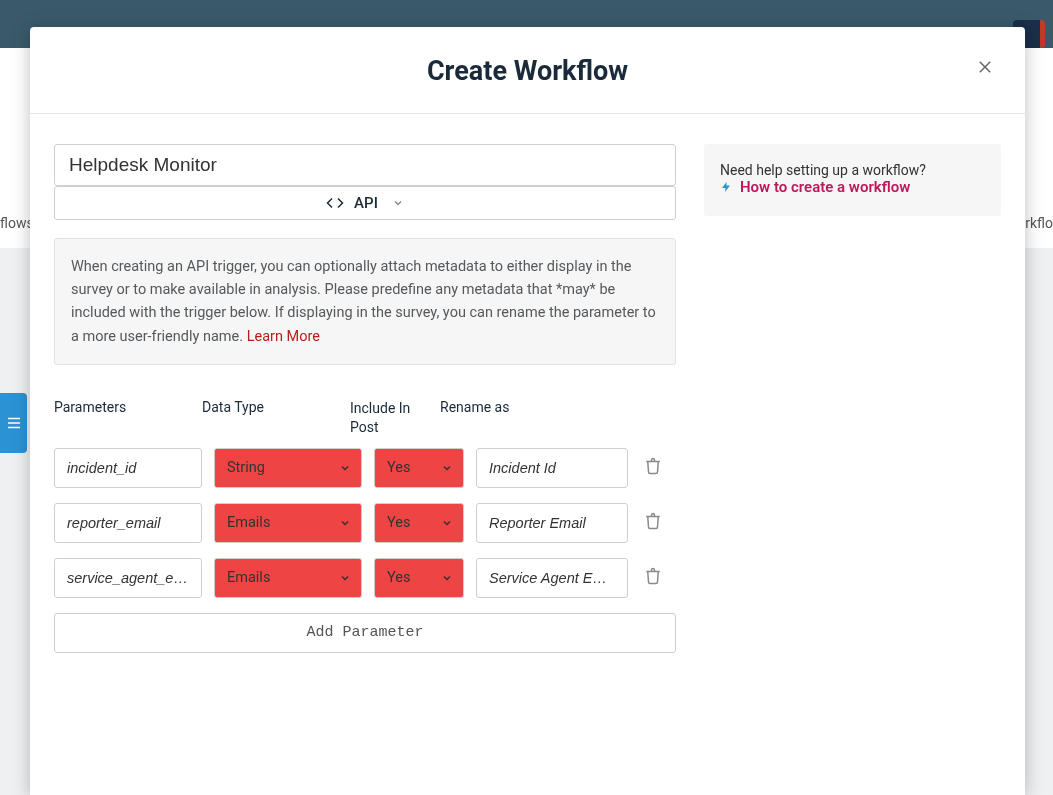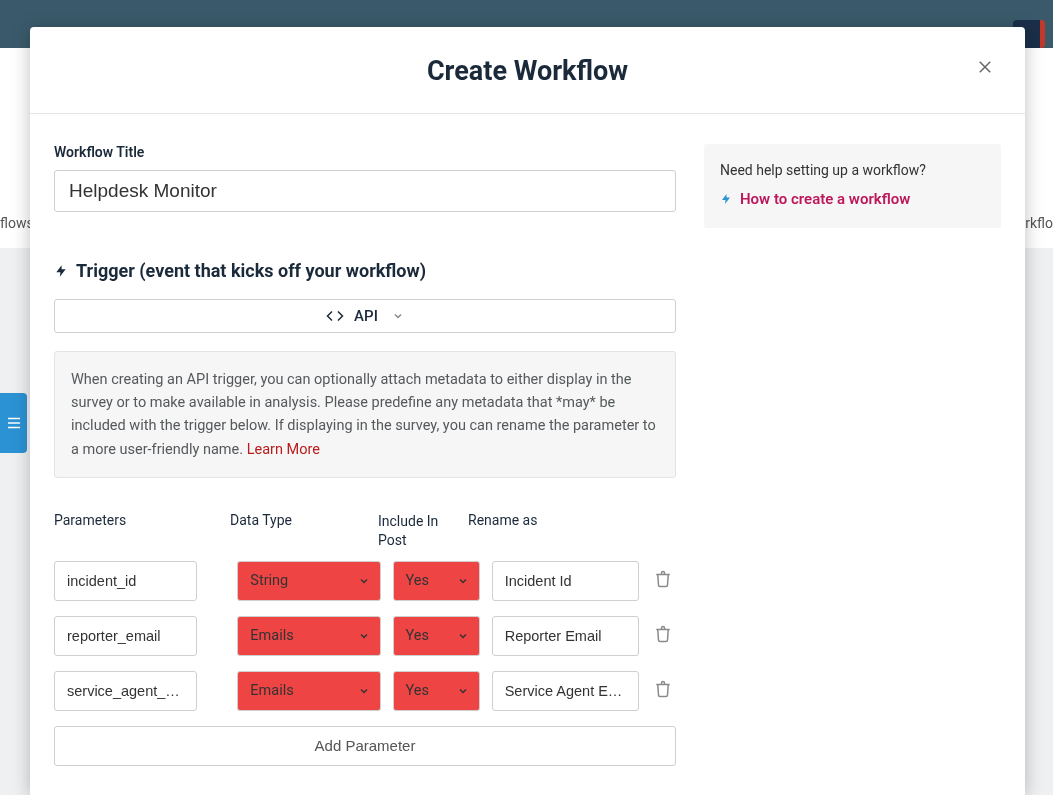--- a/index.html
+++ b/index.html
@@ -161,21 +161,21 @@
   .info-box a { color: #b91c1c; text-decoration: none; cursor:pointer; }
 
   .help-panel {
     background: #f6f6f6;
     border-radius: 3px;
     padding: 18px 16px 20px;
   }
   .help-panel .q {
     font-size: 14px;
     color: #333;
-    margin-bottom: 12px;
+    margin-bottom: 0;
   }
   .help-link {
     display: flex;
     align-items: center;
     gap: 8px;
     color: #be185d;
     font-size: 15px;
     font-weight: 600;
     cursor: pointer;
   }
@@ -185,40 +185,41 @@
   }
   .params-header {
     display: flex;
     font-size: 14px;
     font-weight: 400;
     color: #1b2a3a;
     margin-bottom: 10px;
     align-items: flex-start;
   }
   .col-param { width: 148px; }
-  .col-type  { width: 148px; margin-left: 28px; }
+  .col-type  { width: 148px; }
   .col-inc   { width:  90px; }
   .col-rename{ width: 152px; }
   .col-actions { width: 26px; }
 
   .param-row {
     display: flex;
     gap: 12px;
     margin-bottom: 15px;
     align-items: center;
   }
   .param-row input[type="text"] {
     height: 40px;
     border: 1px solid #cfcfcf;
     border-radius: 3px;
     padding: 0 12px;
     font-size: 14.5px;
     color: #333;
     width: 100%;
     text-overflow: ellipsis;
+    font-style: italic;
   }
   .select-like {
     height: 40px;
     border: 1px solid #cfcfcf;
     border-radius: 3px;
     padding: 0 10px 0 12px;
     font-size: 14.5px;
     color: #333;
     width: 100%;
     display: flex;
@@ -236,20 +237,21 @@
 
   .add-param-btn {
     width: 100%;
     height: 40px;
     border: 1px solid #cfcfcf;
     border-radius: 3px;
     background: #fff;
     font-size: 15px;
     color: #555;
     cursor: pointer;
+    font-family: Liberation Mono, monospace;
   }
 
   .hdr-two-line { line-height:1.4; }
 </style>
 </head>
 <body>
 
 <div class="bg-gray-below"></div>
 <div class="bg-white"></div>
 <div class="bg-strip"></div>
@@ -271,29 +273,22 @@
       <svg viewBox="0 0 24 24" fill="none" stroke-width="2">
           <line x1="5" y1="5" x2="19" y2="19"></line>
           <line x1="19" y1="5" x2="5" y2="19"></line>
         </svg>
     </div>
   </div>
 
   <div class="modal-body">
     <div class="left-col">
 
-      <label class="field-label">Workflow Title</label>
       <input class="text-input" type="text" value="Helpdesk Monitor" style="">
 
-      <div class="section-heading">
-        <svg class="bolt" viewBox="0 0 24 24" fill="#1b2a3a">
-            <path d="M13 2 L4 14 H11 L10 22 L20 9 H13 Z"></path>
-          </svg>
-        <span class="txt">Trigger (event that kicks off your workflow)</span>
-      </div>
 
       <div class="trigger-select">
         <svg class="api-icon" viewBox="0 0 24 16" fill="none" stroke="#1b2a3a" stroke-width="2">
           <polyline points="8,2 2,8 8,14"></polyline>
             <polyline points="16,2 22,8 16,14"></polyline>
         </svg>
         <span class="label">API</span>
         <svg class="chev" viewBox="0 0 24 24" fill="none" stroke="currentColor" stroke-width="3">
             <polyline points="6 9 12 15 18 9"></polyline>
           </svg>

